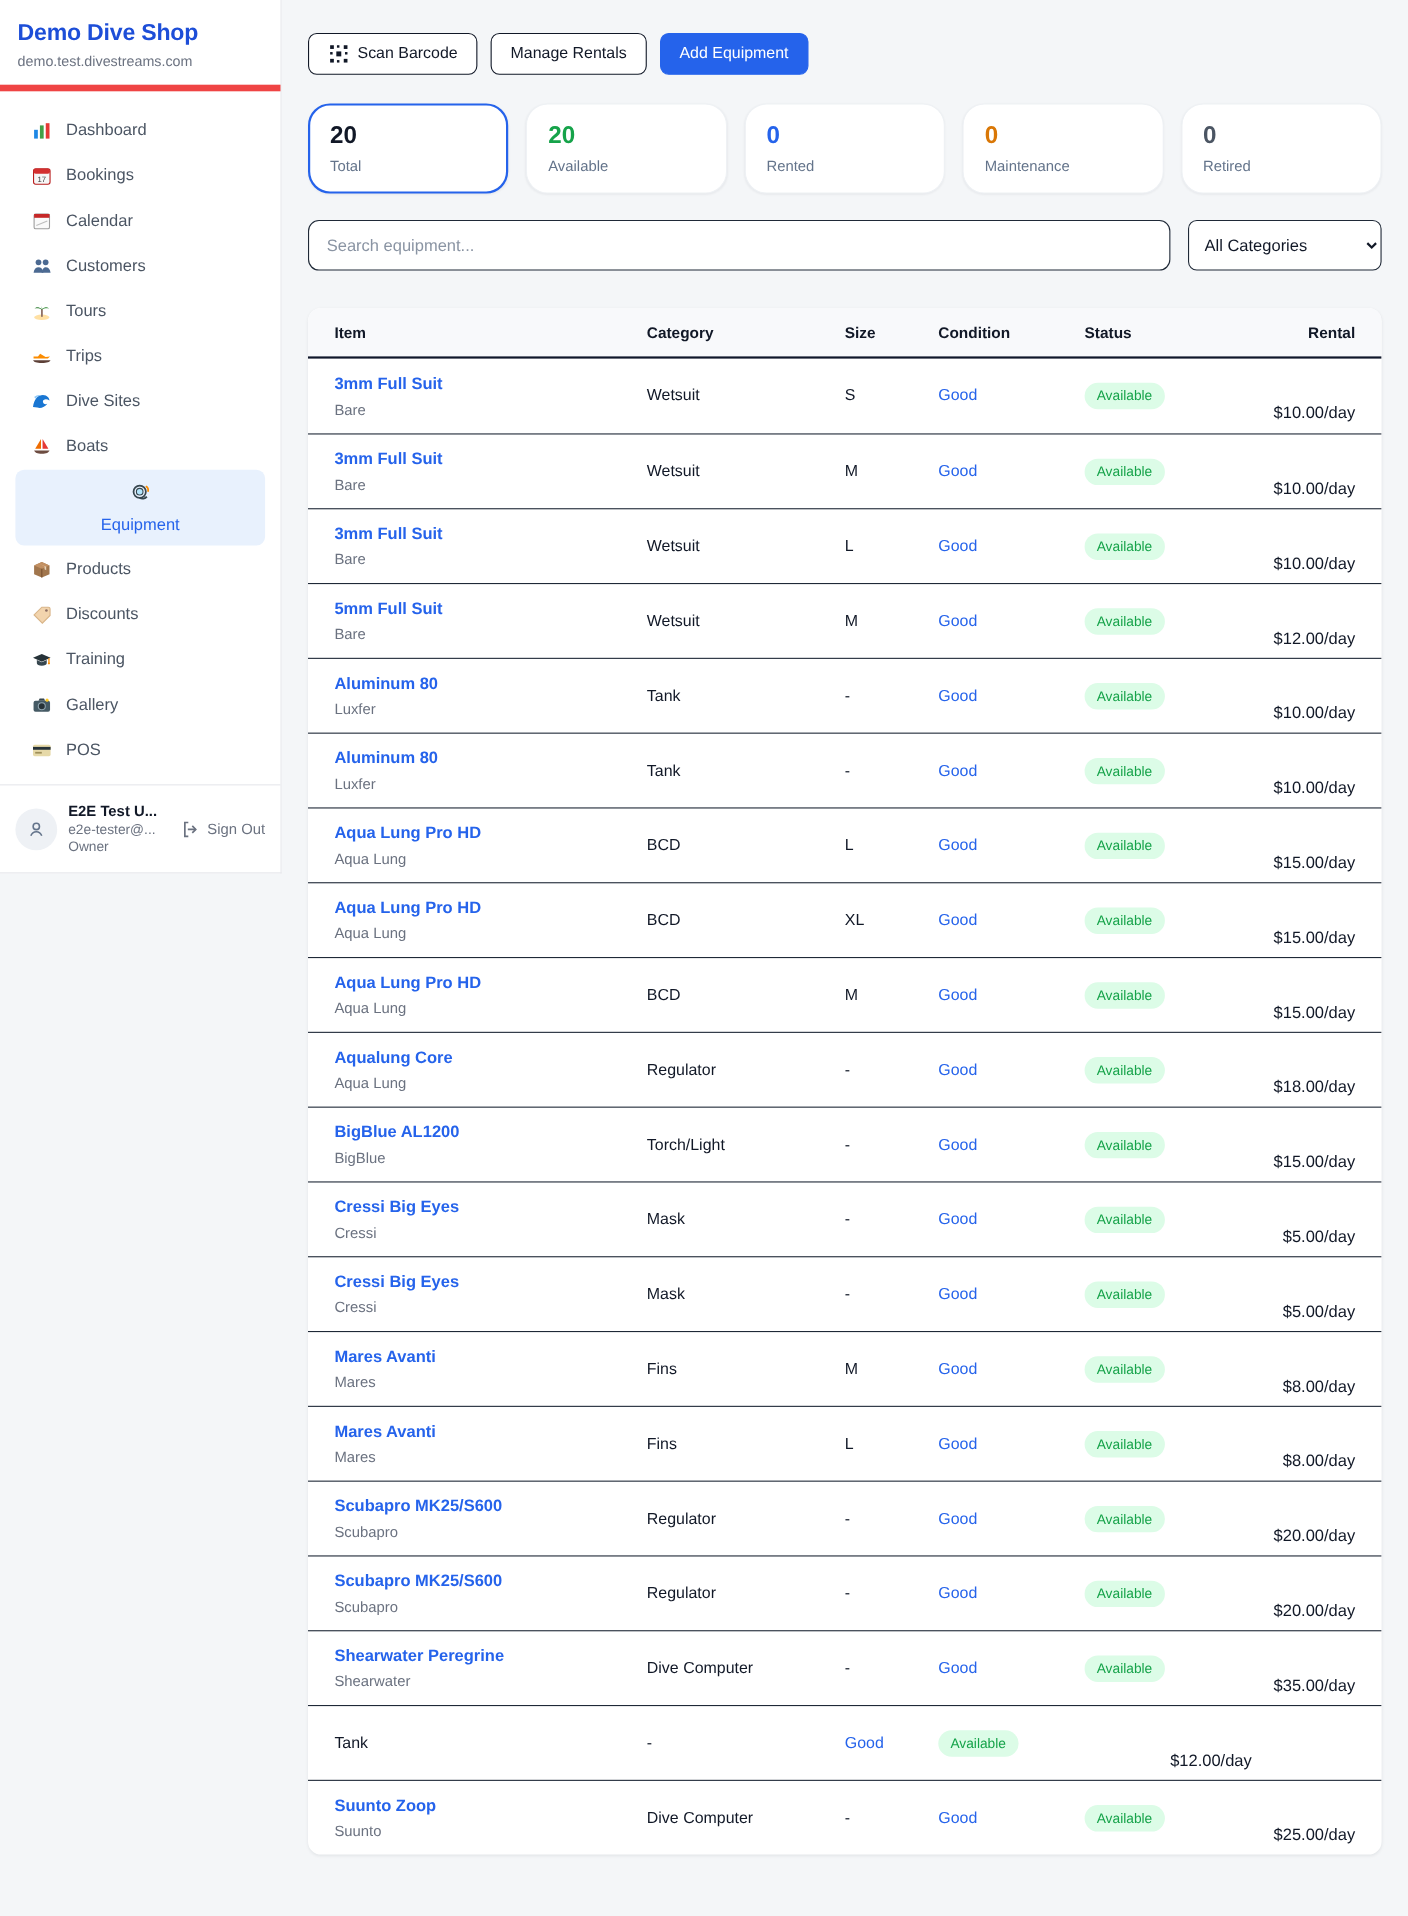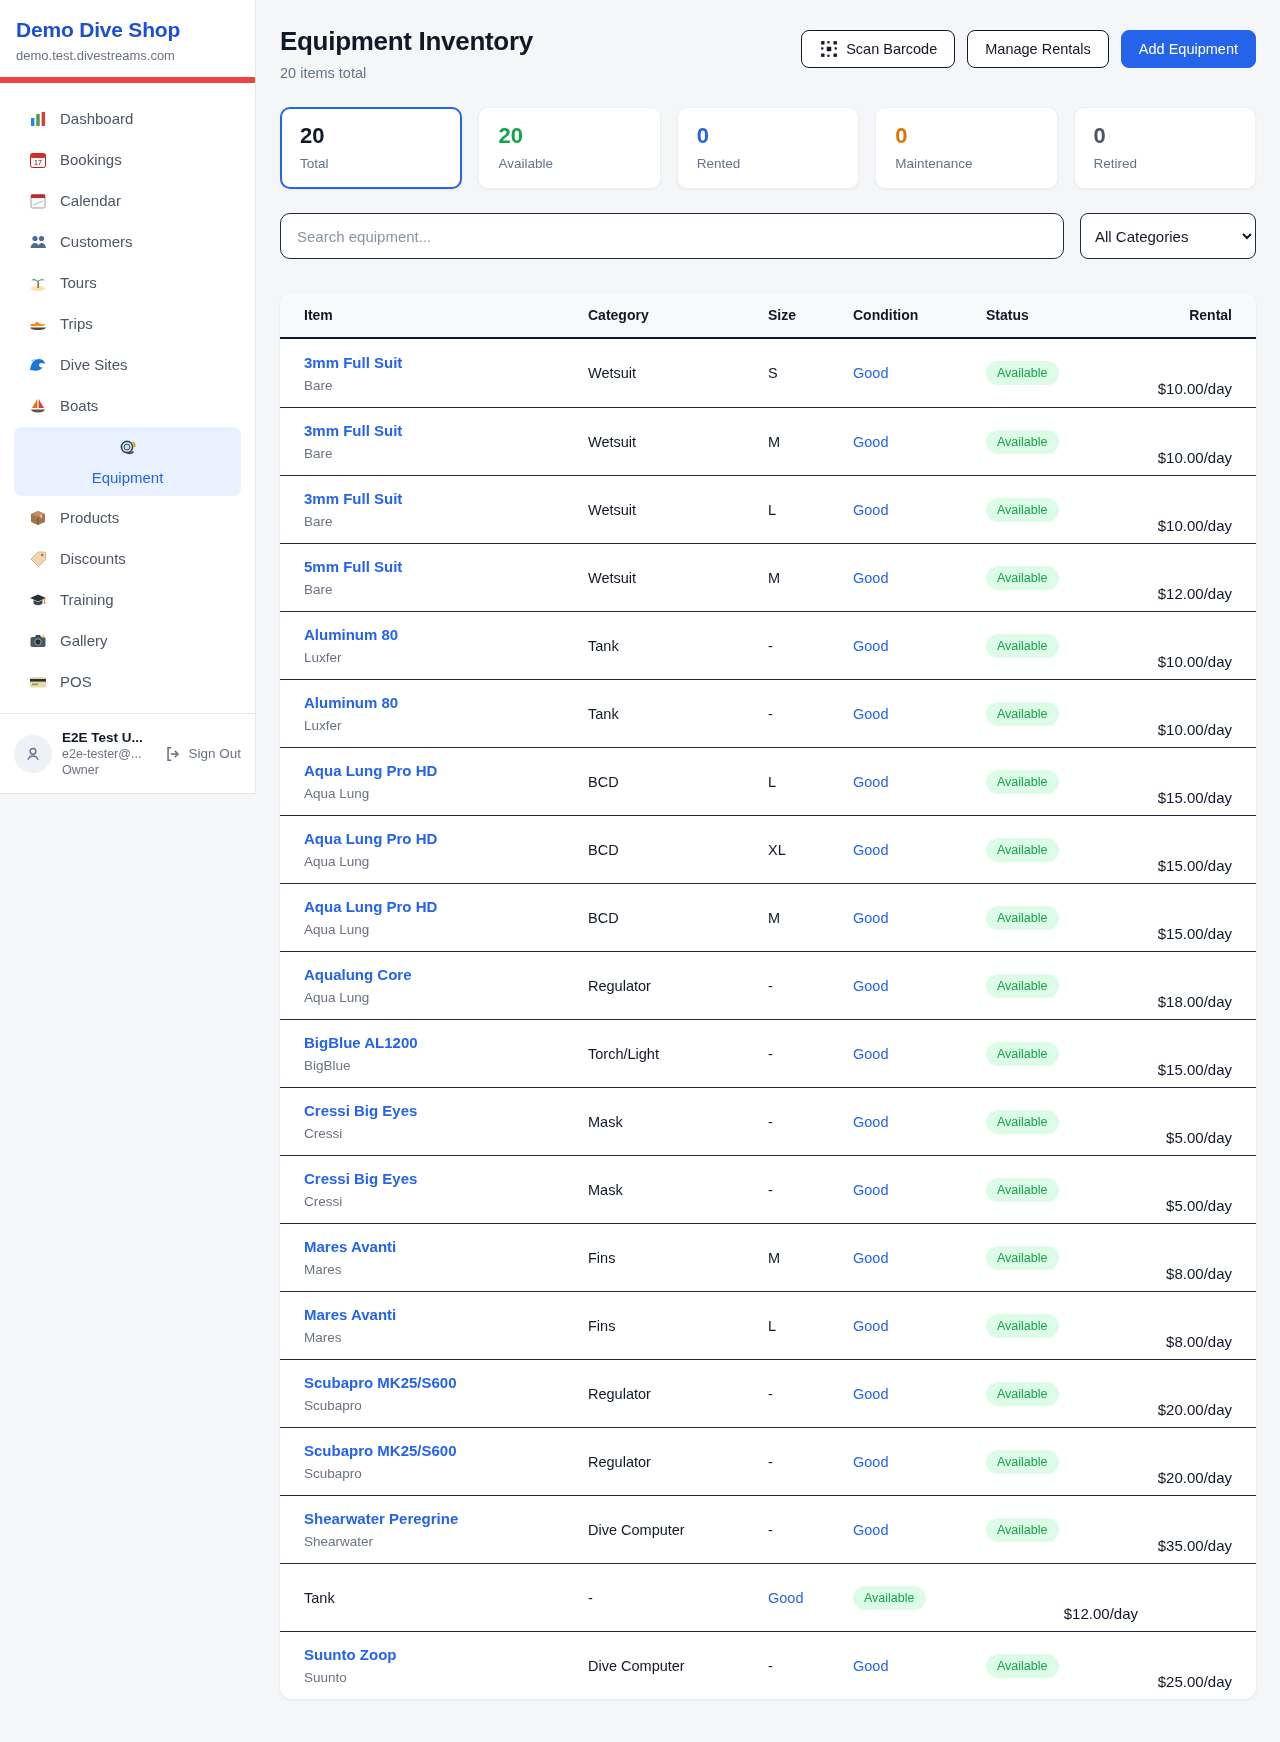--- a/index.html
+++ b/index.html
@@ -28,21 +28,21 @@
   .main { flex:1; padding:26px 24px 30px 24px; }
   .page-head { display:flex; justify-content:space-between; align-items:flex-start; }
   .page-title { font-size:26px; font-weight:bold; color:#111827; letter-spacing:-0.3px; }
   .page-subtitle { font-size:14.5px; color:#64748b; margin-top:8px; }
   .head-actions { display:flex; gap:12px; padding-top:4px; }
   .btn { height:38px; display:inline-flex; align-items:center; gap:8px; padding:0 17px; border-radius:8px; font-size:14.5px; background:#ffffff; border:1px solid #111827; color:#111827; cursor:pointer; font-family:inherit; }
   .btn-primary { background:#2563eb; border:1px solid #2563eb; color:#ffffff; font-weight:500; }
 
   
   .stats { display:grid; grid-template-columns:repeat(5,1fr); gap:16px; margin-top:26px; }
-  .stat-card { background:#ffffff; border:1px solid #eef1f4; border-radius:10px; padding:15px 19px 17px 19px; box-shadow:0 1px 2px rgba(16,24,40,.05); cursor:pointer; }
+  .stat-card { background:#ffffff; border:1px solid #eef1f4; border-radius:20px; padding:15px 19px 17px 19px; box-shadow:0 1px 2px rgba(16,24,40,.05); cursor:pointer; }
   .stat-card.active { border:2px solid #2563eb; padding:14px 18px 16px 18px; }
   .stat-value { font-size:22px; font-weight:bold; }
   .stat-label { font-size:13.5px; color:#64748b; margin-top:7px; }
 
   
   .filters { display:flex; gap:16px; margin-top:24px; }
   .search-input { flex:1; height:46px; border:1px solid #1f2937; border-radius:10px; padding:0 16px; font-size:15px; font-family:inherit; color:#111827; background:#fff; }
   .search-input::placeholder { color:#8a94a3; }
   .category-select { width:176px; height:46px; border:1px solid #1f2937; border-radius:8px; background:#fff; font-size:15px; font-family:inherit; color:#111827; padding:0 10px; }
 
@@ -239,24 +239,20 @@
             </svg>
         </span>
         <span>Sign Out</span>
       </div>
     </div>
   </aside>
 
   <main class="main">
 
     <div class="page-head">
-      <div>
-        <h1 class="page-title">Equipment Inventory</h1>
-        <div class="page-subtitle">20 items total</div>
-      </div>
       <div class="head-actions">
         <button class="btn">
           <span class="nav-icon">
             <svg viewBox="0 0 16 16" fill="#111827">
                 <rect x="1" y="1" width="3" height="3"></rect>
                 <rect x="6.5" y="1" width="2" height="2"></rect>
                 <rect x="12" y="1" width="3" height="3"></rect>
                 <rect x="1" y="6.5" width="2" height="2"></rect>
                 <rect x="6" y="6" width="4" height="4"></rect>
                 <rect x="13" y="6.5" width="2" height="2"></rect>

